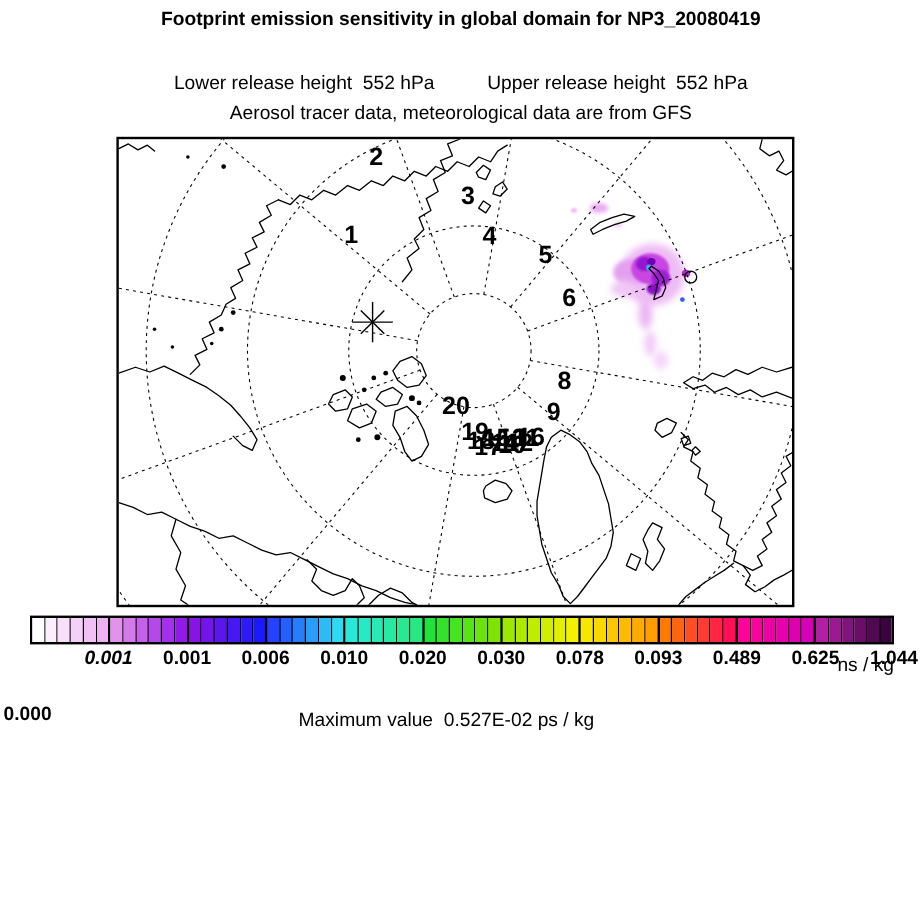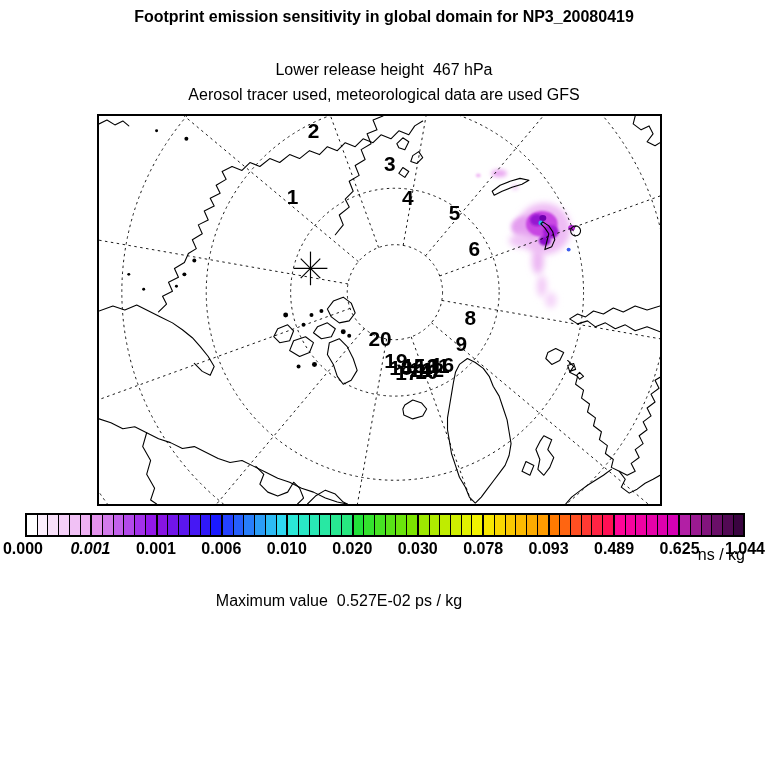--- a/index.html
+++ b/index.html
@@ -16,32 +16,33 @@
   .day-label{font-family:"Liberation Sans",sans-serif;font-weight:bold;font-size:21px;}
   .star-line{stroke:#000;stroke-width:1.2;}
   .cbar{left:25px;top:513px;width:720px;height:24px;border:2px solid #000;box-sizing:border-box;display:flex;}
   .cbar-cell{flex:1 1 0;border-right:1px solid #000;}
   .cbar-cell.seg-end{border-right-width:2px;}
   .cbar-cell:last-child{border-right:none;}
   .cbar-ticks{left:25px;top:540px;width:720px;height:18px;}
   .cbar-tick{position:absolute;top:0;transform:translateX(-50%);font-size:16px;font-weight:bold;white-space:nowrap;}
   .cbar-tick.first{transform:translateX(-55%);}
   .units{left:25px;top:546px;width:720px;text-align:right;font-size:16px;}
-  .maxval{left:0;top:592px;width:678px;text-align:center;font-size:16px;white-space:pre-wrap;}
+  .maxval{left:0;top:592px;width:678px;text-align:center;font-size:16px;white-space:pre-wrap;padding-left:33px;}
 </style>
 </head>
 <body>
 
 <div class="abs hline title" style="top:8px">Footprint emission sensitivity in global domain for NP3_20080419</div>
 <div class="abs htwo" style="top:36px">
 </div>
 <div class="abs htwo" style="top:61px">
-  <span>Lower release height  467 hPa</span>
+  <span>Lower release height  552 hPa</span>
+  <span>Upper release height  552 hPa</span>
 </div>
-<div class="abs hline" style="top:86px">Aerosol tracer used, meteorological data are used GFS</div>
+<div class="abs hline" style="top:86px">Aerosol tracer data, meteorological data are from GFS</div>
 
 <div class="abs map-wrap">
 <svg id="map-svg" viewBox="0 0 565 392" preserveAspectRatio="none">
   <defs>
     <filter id="blur1" x="-60%" y="-60%" width="220%" height="220%">
           <feGaussianBlur stdDeviation="1"></feGaussianBlur>
         </filter>
     <filter id="blur2" x="-60%" y="-60%" width="220%" height="220%">
           <feGaussianBlur stdDeviation="2"></feGaussianBlur>
         </filter>
@@ -232,21 +233,21 @@
     <div class="cbar-cell" style="background: rgb(222, 1, 174);"></div>
     <div class="cbar-cell seg-end" style="background: rgb(214, 0, 180);"></div>
     <div class="cbar-cell" style="background: rgb(178, 31, 165);"></div>
     <div class="cbar-cell" style="background: rgb(154, 26, 145);"></div>
     <div class="cbar-cell" style="background: rgb(130, 20, 125);"></div>
     <div class="cbar-cell" style="background: rgb(106, 15, 104);"></div>
     <div class="cbar-cell" style="background: rgb(82, 9, 84);"></div>
     <div class="cbar-cell" style="background: rgb(58, 4, 64);"></div>
   </div>
 <div class="abs cbar-ticks" id="cbar-ticks">
-    <span class="cbar-tick first" style="left: 0%;">0.000</span>
+    <span class="cbar-tick first" style="left: 0%; margin-top: 47px;">0.000</span>
     <span class="cbar-tick" style="left: 9.09091%; font-style: italic;">0.001</span>
     <span class="cbar-tick" style="left: 18.1818%;">0.001</span>
     <span class="cbar-tick" style="left: 27.2727%;">0.006</span>
     <span class="cbar-tick" style="left: 36.3636%;">0.010</span>
     <span class="cbar-tick" style="left: 45.4545%;">0.020</span>
     <span class="cbar-tick" style="left: 54.5455%;">0.030</span>
     <span class="cbar-tick" style="left: 63.6364%;">0.078</span>
     <span class="cbar-tick" style="left: 72.7273%;">0.093</span>
     <span class="cbar-tick" style="left: 81.8182%;">0.489</span>
     <span class="cbar-tick" style="left: 90.9091%; text-align: right;">0.625</span>

